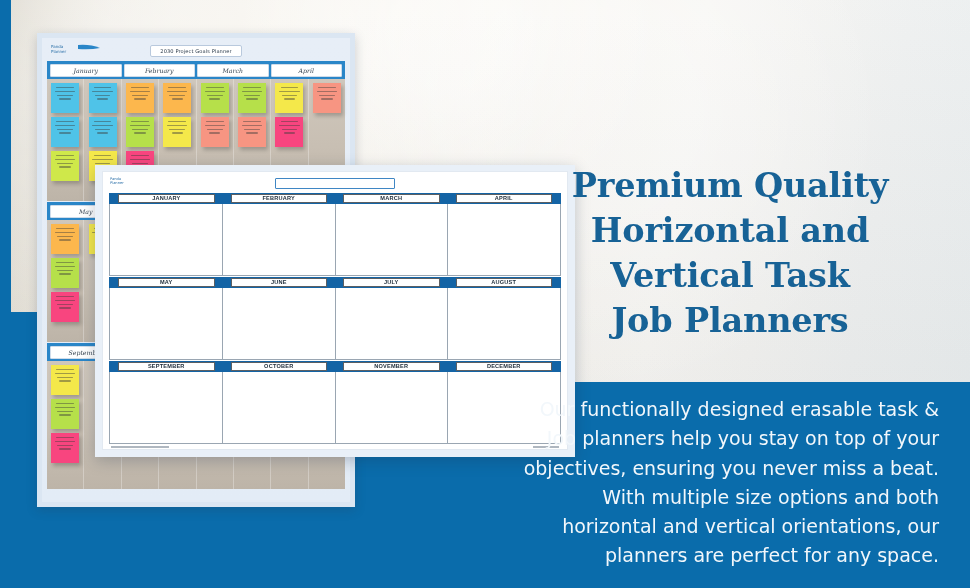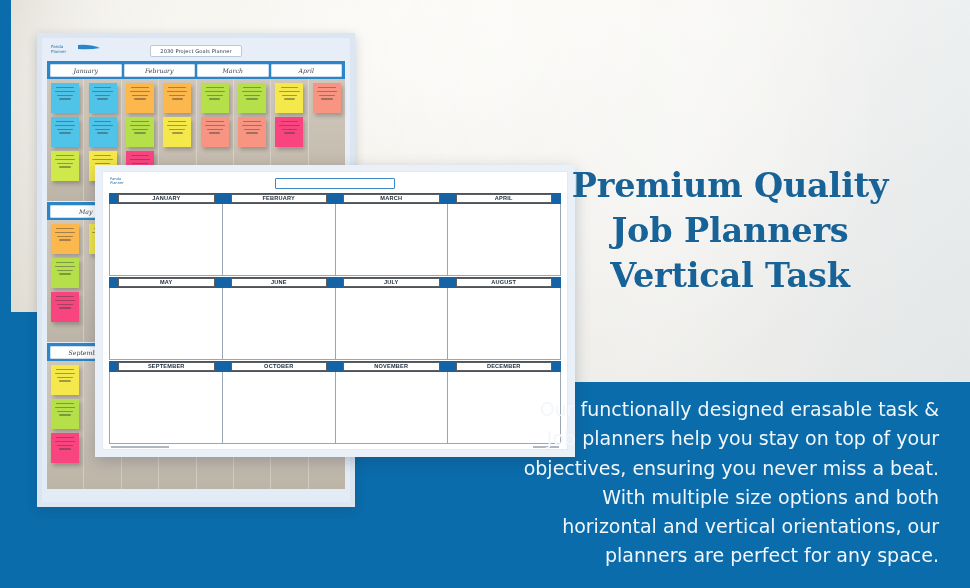--- a/index.html
+++ b/index.html
@@ -560,19 +560,20 @@
 
       <div class="pf-footer">
         <span class="pf-footbar"></span>
         <span class="pf-footbar2"></span>
       </div>
     </div>
   </div>
 
   <div class="headline">
     <div>Premium Quality</div>
+    <div>Horizontal and</div>
+    <div>Vertical Task</div>
     <div>Job Planners</div>
-    <div>Vertical Task</div>
   </div>
 
   <p class="body-copy">Our functionally designed erasable task &amp; Job planners help you stay on top of your objectives, ensuring you never miss a beat. With multiple size options and both horizontal and vertical orientations, our planners are perfect for any space.</p>
 
 </div>
 
 </body></html>

